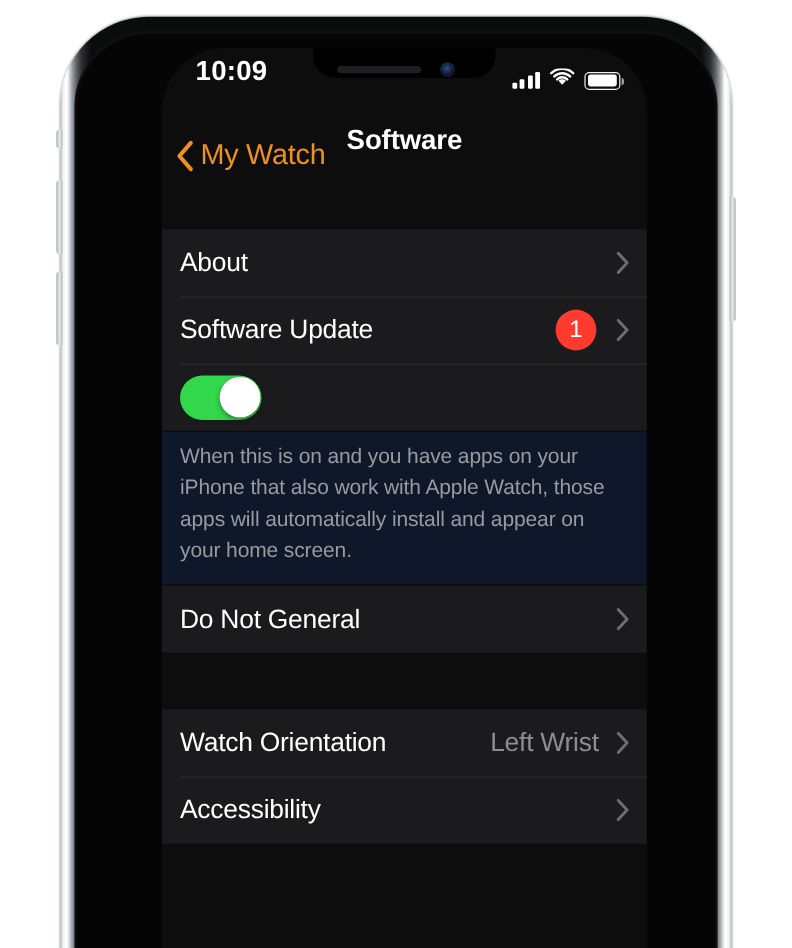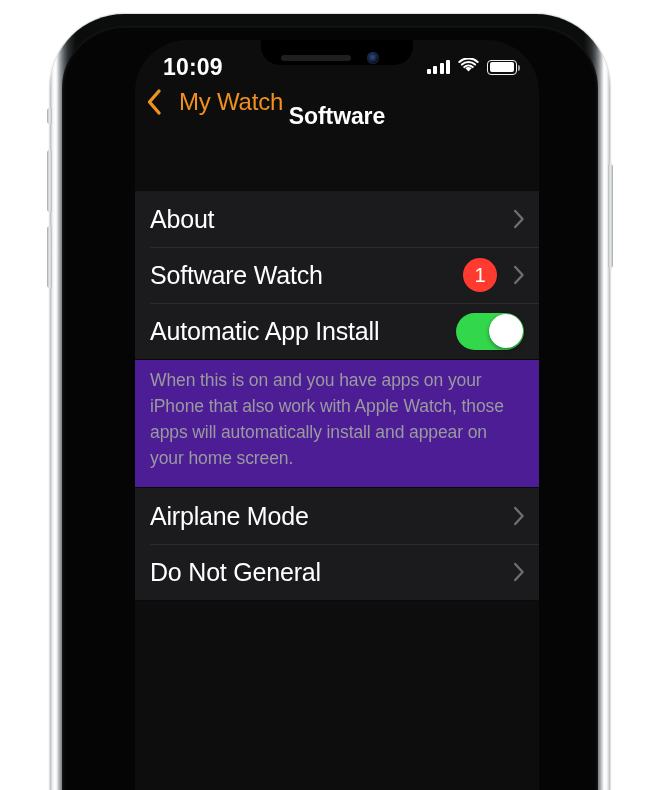--- a/index.html
+++ b/index.html
@@ -120,21 +120,20 @@
   }
 
   
   #status-bar {
     position: absolute;
     left: 0; top: 0;
     width: 100%;
     height: 48px;
     z-index: 20;
     display: flex;
-    align-items: center;
     justify-content: space-between;
     padding: 0 22px 0 28px;
     box-sizing: border-box;
     color: #ffffff;
   }
   #status-time {
     font-size: 23px;
     font-weight: bold;
     letter-spacing: 0.2px;
     padding-top: 6px;
@@ -197,22 +196,22 @@
     height: 56px;
     z-index: 15;
     background: #0d0d0d;
   }
   #back-button {
     position: absolute;
     left: 11px;
     top: 0;
     height: 56px;
     display: flex;
-    align-items: flex-start;
-    gap: 17px;
+    align-items: flex-end;
+    gap: 5px;
     cursor: pointer;
   }
   #back-chevron svg { display: block; }
   #back-label {
     font-size: 24px;
     color: #F0901E;
     letter-spacing: -0.2px;
   }
   #nav-title {
     position: absolute;
@@ -256,21 +255,21 @@
   .row + .row::before {
     content: "";
     position: absolute;
     left: 15px;
     right: 0;
     top: 0;
     height: 1px;
     background: #2c2c2e;
   }
   .row .title {
-    font-size: 25px;
+    font-size: 22px;
     color: #ffffff;
     letter-spacing: -0.2px;
     flex: 1 1 auto;
     white-space: nowrap;
   }
   .row .value {
     font-size: 22px;
     color: #8d8d92;
     letter-spacing: -0.2px;
     margin-right: 10px;
@@ -320,21 +319,21 @@
     background: #ffffff;
     box-shadow: 0 2px 4px rgba(0,0,0,0.35), 0 0 1px rgba(0,0,0,0.25);
   }
 
   .footer-note {
     padding: 7px 22px 16px 15px;
     font-size: 17.5px;
     line-height: 26px;
     color: #9a9a9e;
     letter-spacing: -0.1px;
-    background: #4c1d95;
+    background: #0f172a;
   }
 </style>
 </head>
 <body>
 
 <div id="phone">
 
   <div class="hw-btn left" id="mute-switch"></div>
   <div class="hw-btn left" id="volume-up"></div>
   <div class="hw-btn left" id="volume-down"></div>
@@ -391,60 +390,73 @@
         <div class="row">
           <span class="title">About</span>
           <span class="chev">
             <svg width="12" height="20" viewBox="0 0 12 20" aria-hidden="true">
               <path d="M2.2 2 L9.6 10 L2.2 18" stroke="#6d6d72" stroke-width="2.4" fill="none" stroke-linecap="round" stroke-linejoin="round"></path>
             </svg>
           </span>
         </div>
 
         <div class="row">
-          <span class="title">Software Watch</span>
+          <span class="title">Software Update</span>
           <span class="badge">1</span>
           <span class="chev">
             <svg width="12" height="20" viewBox="0 0 12 20" aria-hidden="true">
               <path d="M2.2 2 L9.6 10 L2.2 18" stroke="#6d6d72" stroke-width="2.4" fill="none" stroke-linecap="round" stroke-linejoin="round"></path>
             </svg>
           </span>
         </div>
 
         <div class="row">
-          <span class="title">Automatic App Install</span>
           <span class="toggle">
             <span class="knob"></span>
           </span>
         </div>
 
       </div>
 
       <div class="footer-note">When this is on and you have apps on your iPhone that also work with Apple Watch, those apps will automatically install and appear on your home screen.</div>
 
       <div class="section">
 
-        <div class="row">
-          <span class="title">Airplane Mode</span>
-          <span class="chev">
-            <svg width="12" height="20" viewBox="0 0 12 20" aria-hidden="true">
-              <path d="M2.2 2 L9.6 10 L2.2 18" stroke="#6d6d72" stroke-width="2.4" fill="none" stroke-linecap="round" stroke-linejoin="round"></path>
-            </svg>
-          </span>
-        </div>
 
         <div class="row">
           <span class="title">Do Not General</span>
           <span class="chev">
             <svg width="12" height="20" viewBox="0 0 12 20" aria-hidden="true">
               <path d="M2.2 2 L9.6 10 L2.2 18" stroke="#6d6d72" stroke-width="2.4" fill="none" stroke-linecap="round" stroke-linejoin="round"></path>
             </svg>
           </span>
         </div>
 
       </div>
 
       <div class="gap" style="height:45px"></div>
 
+      <div class="section">
+
+        <div class="row">
+          <span class="title">Watch Orientation</span>
+          <span class="value">Left Wrist</span>
+          <span class="chev">
+            <svg width="12" height="20" viewBox="0 0 12 20" aria-hidden="true">
+              <path d="M2.2 2 L9.6 10 L2.2 18" stroke="#6d6d72" stroke-width="2.4" fill="none" stroke-linecap="round" stroke-linejoin="round"></path>
+            </svg>
+          </span>
+        </div>
+
+        <div class="row">
+          <span class="title">Accessibility</span>
+          <span class="chev">
+            <svg width="12" height="20" viewBox="0 0 12 20" aria-hidden="true">
+              <path d="M2.2 2 L9.6 10 L2.2 18" stroke="#6d6d72" stroke-width="2.4" fill="none" stroke-linecap="round" stroke-linejoin="round"></path>
+            </svg>
+          </span>
+        </div>
+
+      </div>
 
     </div>
   </div>
 </div>
 
 </body></html>

